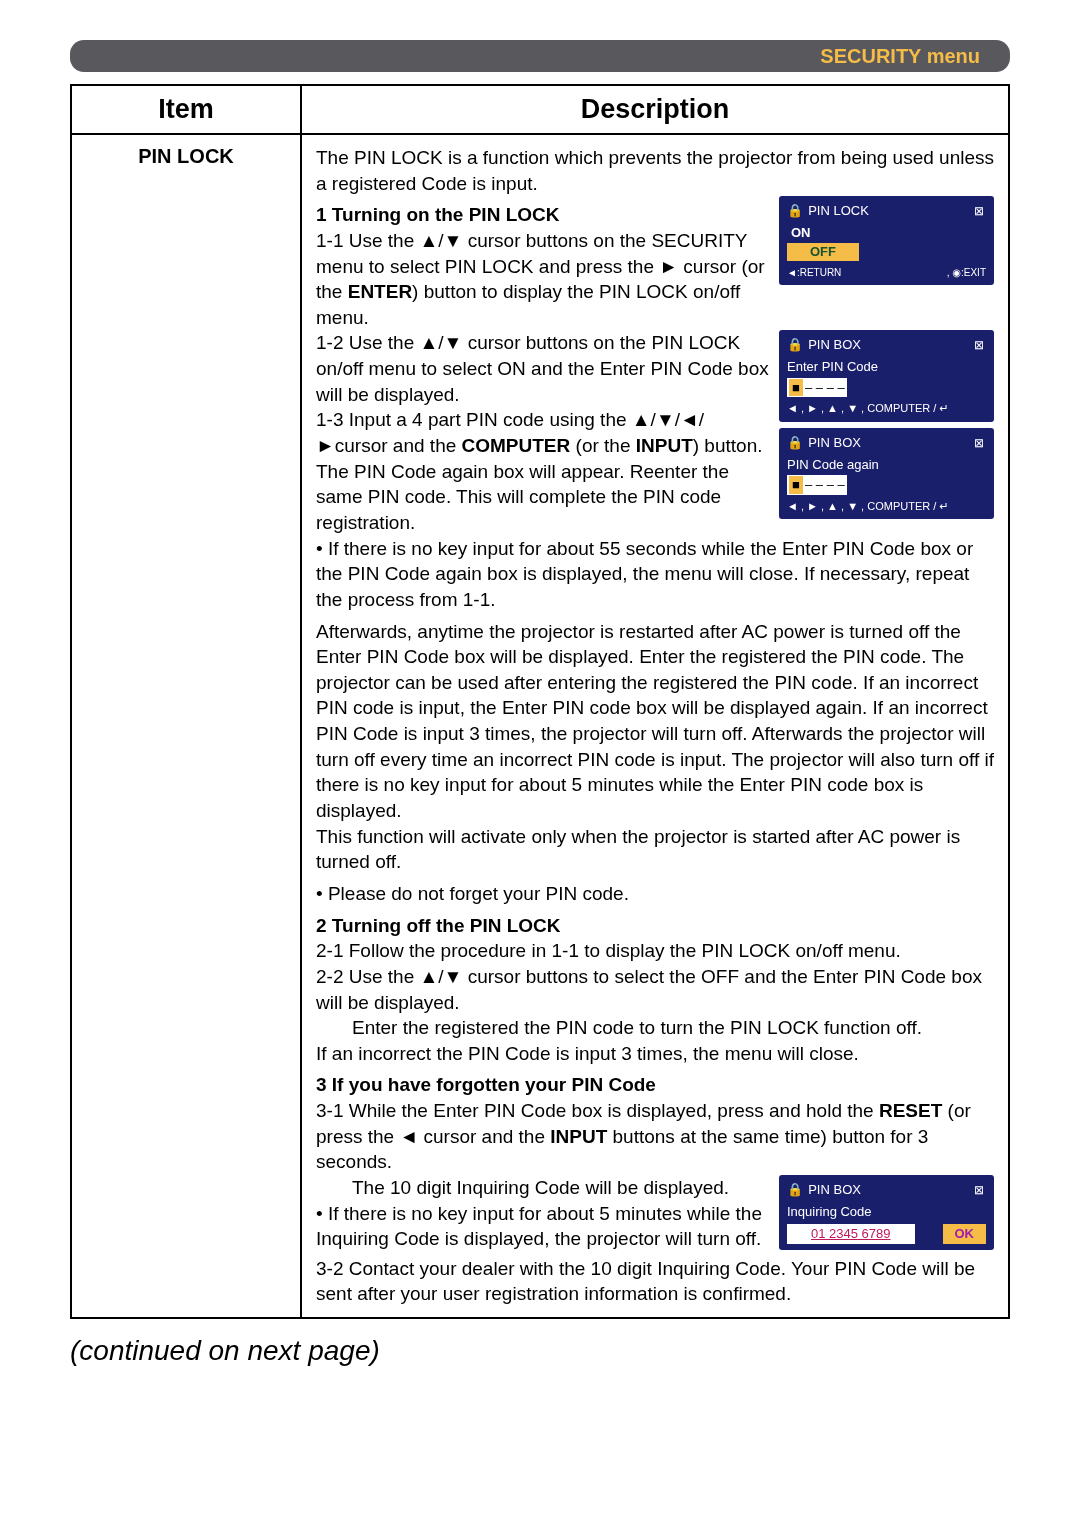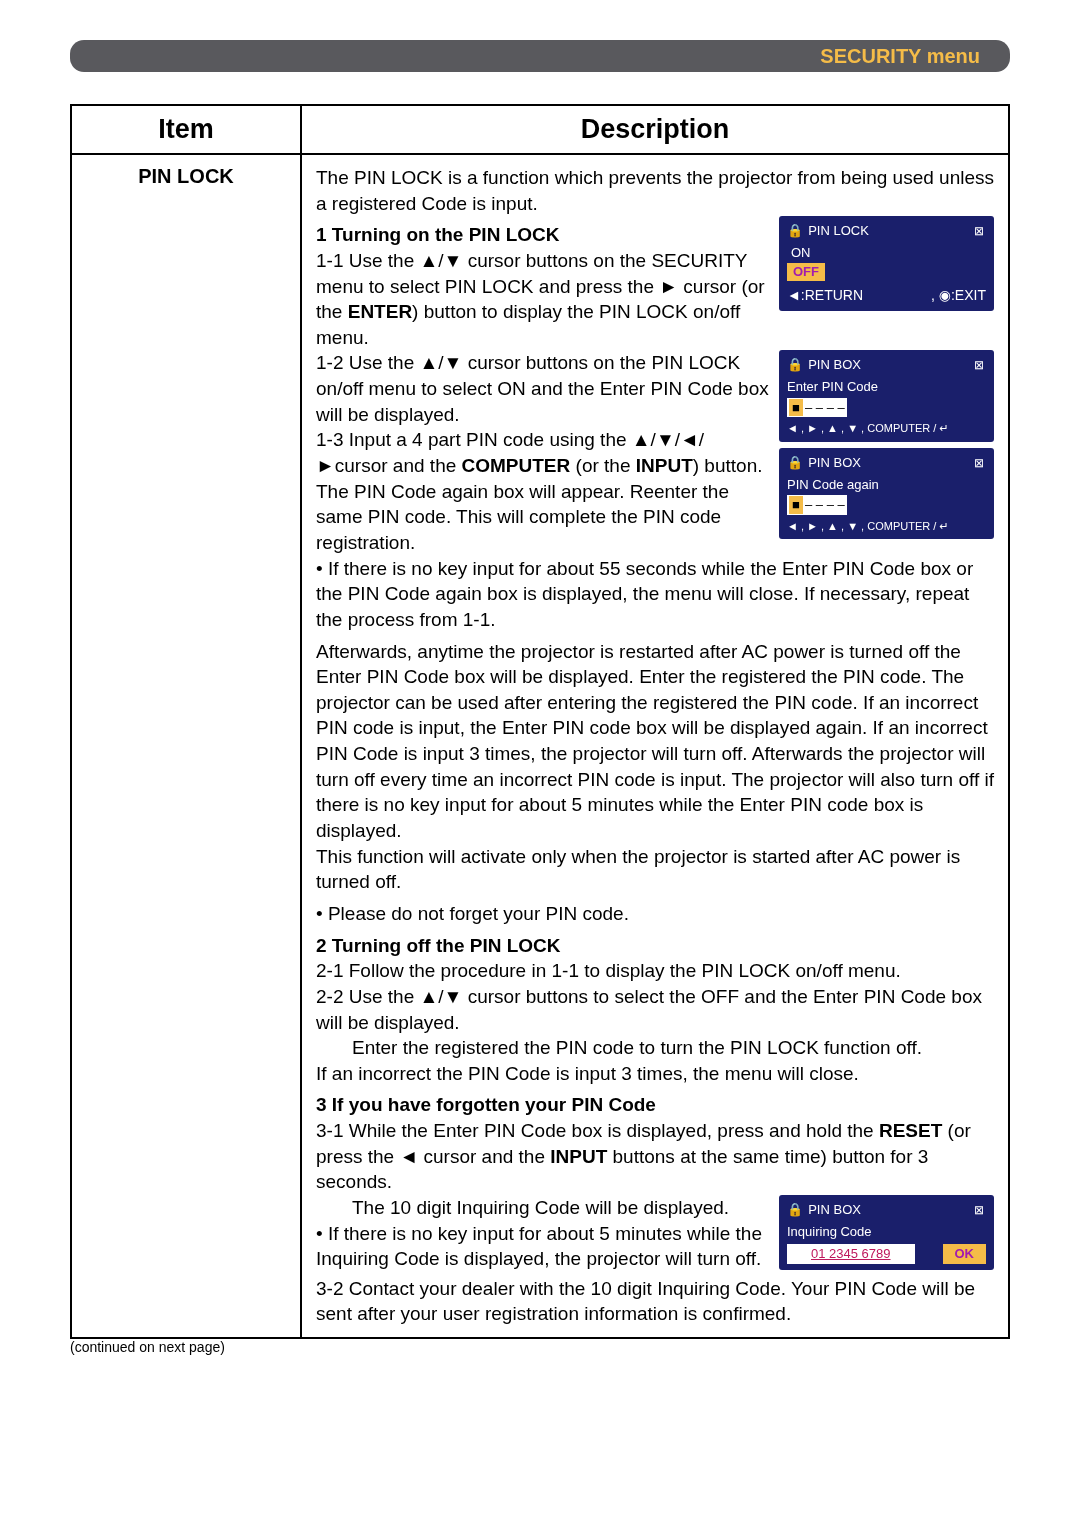--- a/index.html
+++ b/index.html
@@ -16,21 +16,21 @@
     box-sizing: border-box;
   }
   .header-bar {
     border-radius: 14px;
     background: #59595d;
     height: 32px;
     display: flex;
     align-items: center;
     justify-content: flex-end;
     padding-right: 30px;
-    margin-bottom: 32px;
+    margin-bottom: 12px;
   }
   .header-bar span {
     color: #f5bc48;
     font-weight: bold;
     font-size: 20px;
   }
   table.main {
     width: 100%;
     border-collapse: collapse;
     border: 2px solid #000;
@@ -83,33 +83,34 @@
     margin-bottom: 4px;
   }
   .osd .title-row .t { display:flex; align-items:center; gap:5px;}
   .osd .close {
     width:14px; height:14px; display:flex; align-items:center; justify-content:center;
     color:#fff; font-size:12px;
   }
   .osd .opt {
     padding: 0 4px;
     margin: 1px 0;
+    font-weight: bold;
   }
   .osd .opt.sel {
     background: #f5bc48;
-    color: #a21caf;
+    color: #14532d;
     font-weight: bold;
     display:inline-block;
-    padding: 0 6px;
+    padding: 0 23px;
   }
   .osd .foot {
     display:flex;
     justify-content: space-between;
     margin-top:4px;
-    font-size:14px;
+    font-size:10px;
     align-items:center;
   }
   .osd .pinrow {
     background:#fff;
     color:#000;
     display:inline-flex;
     gap:0;
     align-items:center;
     padding:1px 2px;
     margin-top:2px;
@@ -123,22 +124,23 @@
     white-space:nowrap;
   }
   .osd .ok-btn{
     background:#f5bc48; color:#a21caf; font-weight:bold; padding:1px 12px; display:inline-block;
   }
   .osd .inq-box{
     background:#fff; color:#be185d; padding:1px 24px; display:inline-block;text-decoration:underline;
   }
   .osd .row-flex{ display:flex; justify-content:space-between; align-items:center; margin-top:4px;}
   .foot-note {
-    margin-top: 0;
-    font-size: 14px;
+    margin-top: 16px;
+    font-size: 28px;
+    font-style: italic;
   }
   .page-num {
     text-align: right;
     font-size: 20px;
     margin-top: 70px;
   }
   .clearfix::after{ content:""; display:block; clear:both;}
 </style>
 </head>
 <body>

